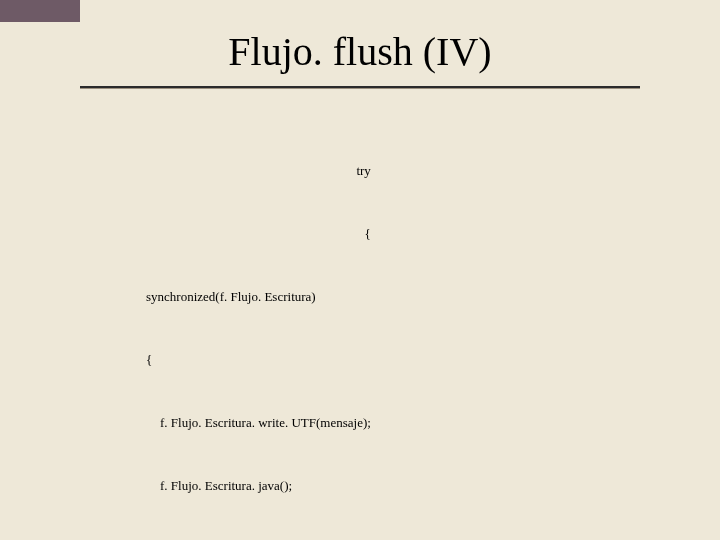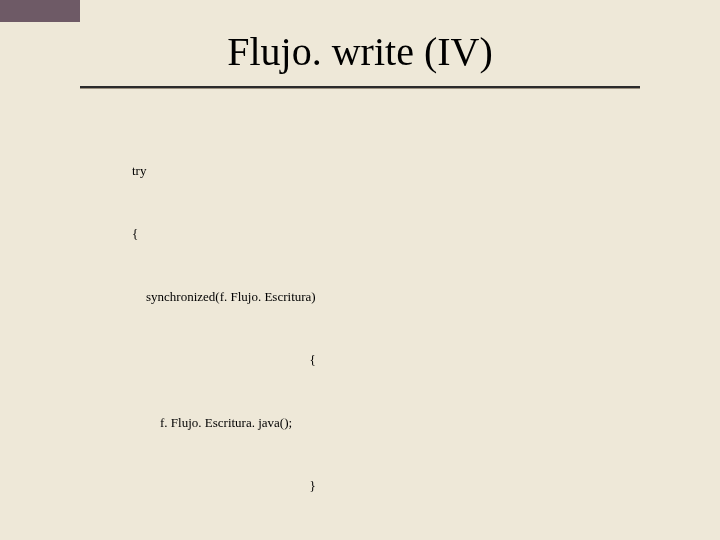--- a/index.html
+++ b/index.html
@@ -47,38 +47,39 @@
 .code-block {
   position: absolute;
   top: 118px;
   left: 104px;
   font-size: 13px;
   line-height: 21px;
   color: #000;
   white-space: pre;
 }
 .crow { display: block; }
-.i2 { padding-left: 28px; }
-.i3 { padding-left: 42px; text-align: right; }
+.i2 { padding-left: 28px; text-align: right; }
+.i3 { padding-left: 42px; }
 .i4 { padding-left: 56px; }
 </style>
 </head>
 <body>
 
 <div class="slide">
   <div class="corner-accent"></div>
 
-  <div class="title">Flujo. write (IV)</div>
+  <div class="title">Flujo. flush (IV)</div>
   <div class="title-underline"></div>
 
   <div class="code-block">
     <span class="crow i2">try</span>
     <span class="crow i2">{</span>
     <span class="crow i3">synchronized(f. Flujo. Escritura)</span>
     <span class="crow i3">{</span>
+    <span class="crow i4">f. Flujo. Escritura. write. UTF(mensaje);</span>
     <span class="crow i4">f. Flujo. Escritura. java();</span>
     <span class="crow i3">}</span>
     
     
     
     
     
     
     
     

